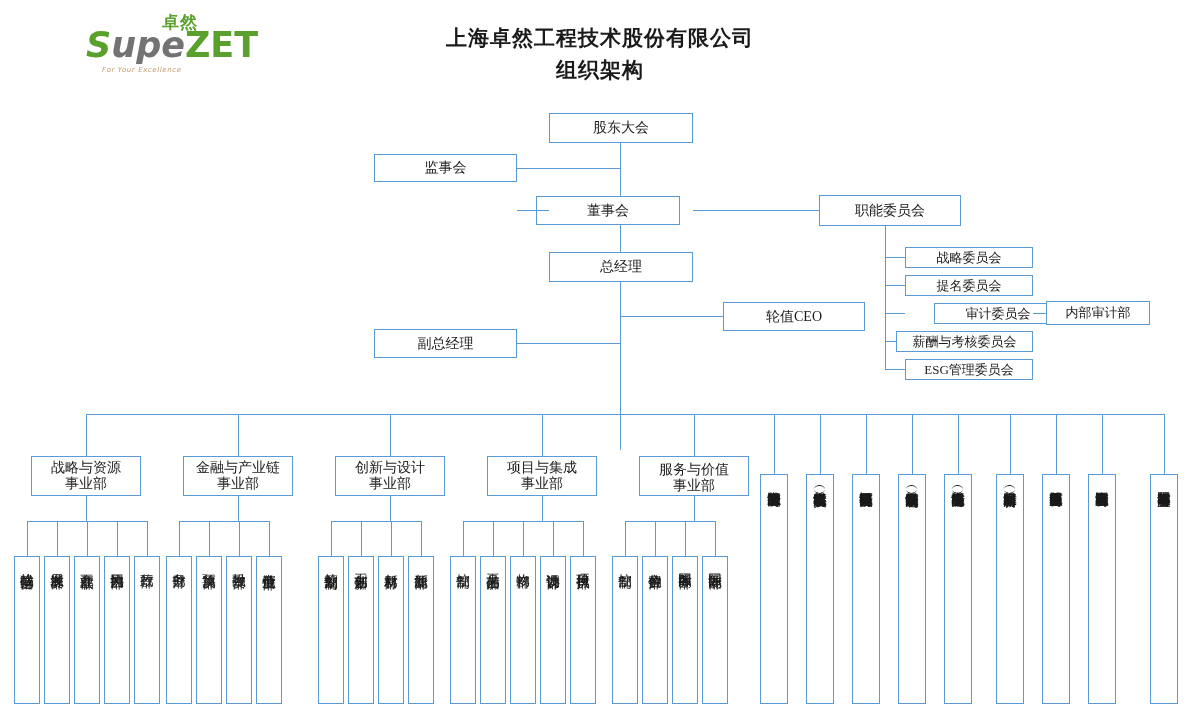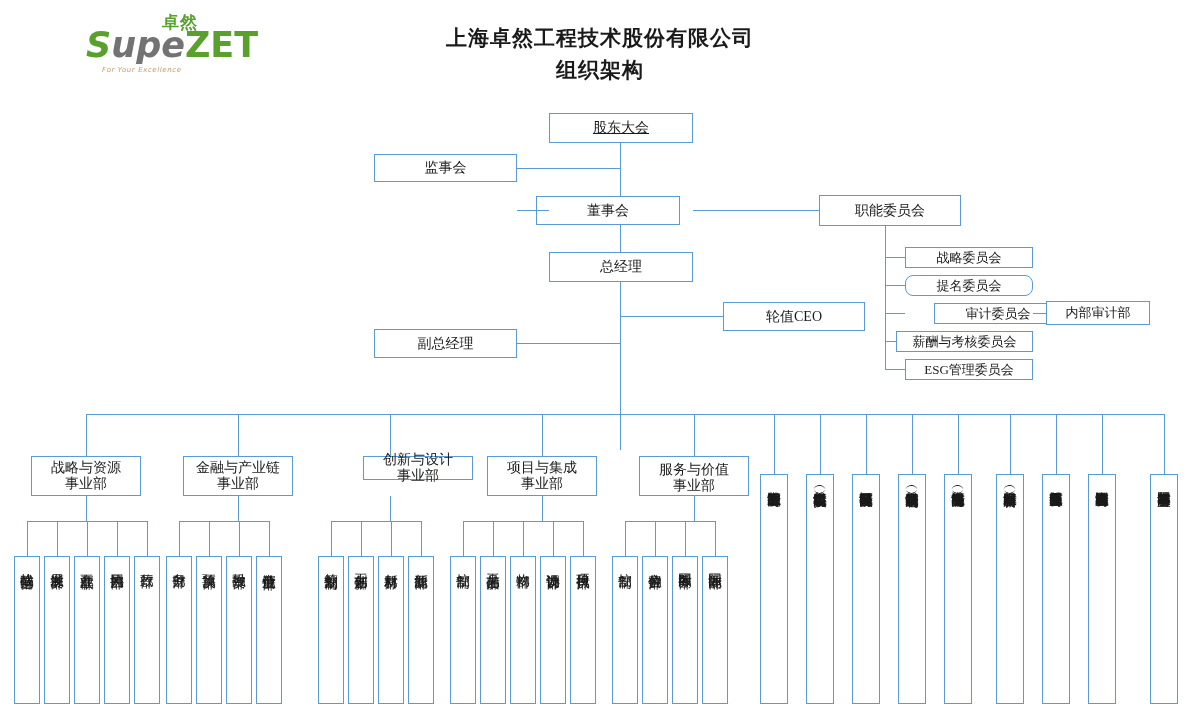--- a/index.html
+++ b/index.html
@@ -74,51 +74,51 @@
     <div class="logo-cn">卓然</div>
     <div class="logo-main"><span class="logo-s">S</span><span class="logo-upe">upe</span><span class="logo-zet">ZET</span></div>
     <div class="logo-tag">For Your Excellence</div>
   </div>
 
   <div class="title">
     <div>上海卓然工程技术股份有限公司</div>
     <div>组织架构</div>
   </div>
 
-  <div class="box" style="left:549px;top:113px;width:144px;height:30px;text-decoration:underline;">股东大会</div>
+  <div class="box" style="left:549px;top:113px;width:144px;height:30px;">股东大会</div>
 
   <div class="box" style="left:374px;top:154px;width:143px;height:28px;">监事会</div>
 
 
   <div class="box" style="left:536px;top:196px;width:144px;height:29px;">董事会</div>
 
   <div class="box" style="left:819px;top:195px;width:142px;height:31px;">职能委员会</div>
 
   <div class="box" style="left:549px;top:252px;width:144px;height:30px;">总经理</div>
 
   <div class="box" style="left:723px;top:302px;width:142px;height:29px;">轮值CEO</div>
 
   <div class="box" style="left:374px;top:329px;width:143px;height:29px;">副总经理</div>
 
   <div class="box small" style="left:905px;top:247px;width:128px;height:21px;">战略委员会</div>
-  <div class="box small" style="left:905px;top:275px;width:128px;height:21px;border-radius:8px;">提名委员会</div>
+  <div class="box small" style="left:905px;top:275px;width:128px;height:21px;">提名委员会</div>
   <div class="box small" style="left:934px;top:303px;width:128px;height:21px;">审计委员会</div>
   <div class="box small" style="left:896px;top:331px;width:137px;height:21px;">薪酬与考核委员会</div>
   <div class="box small" style="left:905px;top:359px;width:128px;height:21px;">ESG管理委员会</div>
   <div class="box small" style="left:1046px;top:301px;width:104px;height:24px;">内部审计部</div>
 
   <div class="box" style="left:31px;top:456px;width:110px;height:40px;flex-direction:column;">
     <span>战略与资源</span>
     <span>事业部</span>
   </div>
   <div class="box" style="left:183px;top:456px;width:110px;height:40px;flex-direction:column;">
     <span>金融与产业链</span>
     <span>事业部</span>
   </div>
-  <div class="box" style="left:335px;top:456px;width:110px;height:24px;flex-direction:column;margin-left:28px;">
+  <div class="box" style="left:335px;top:456px;width:110px;height:40px;flex-direction:column;">
     <span>创新与设计</span>
     <span>事业部</span>
   </div>
   <div class="box" style="left:487px;top:456px;width:110px;height:40px;flex-direction:column;">
     <span>项目与集成</span>
     <span>事业部</span>
   </div>
   <div class="box" style="left:639px;top:456px;width:110px;height:40px;flex-direction:column;justify-content:flex-end;">
     <span>服务与价值</span>
     <span>事业部</span>

